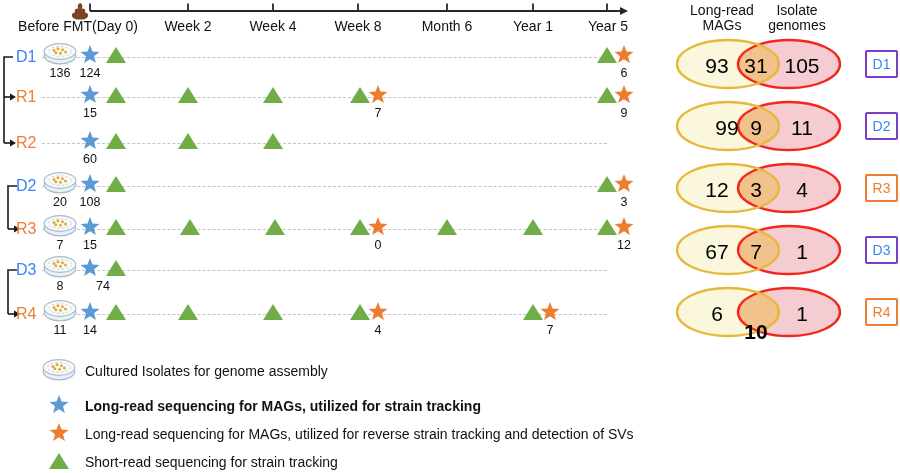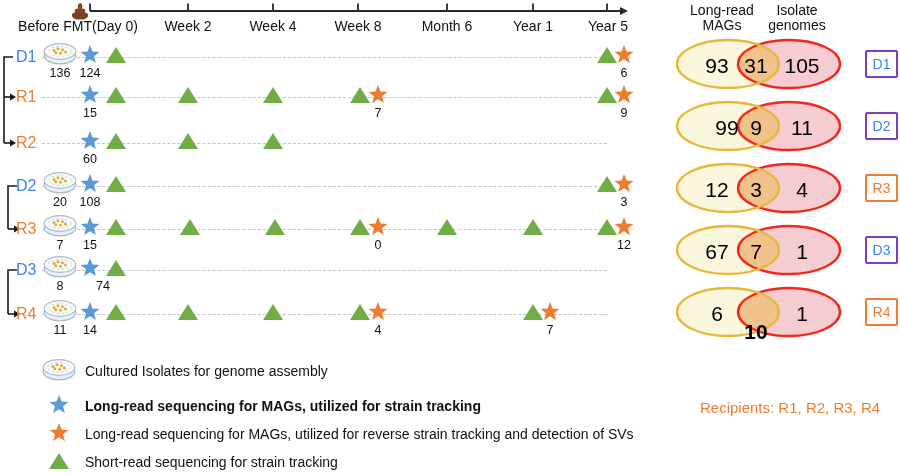--- a/index.html
+++ b/index.html
@@ -356,14 +356,13 @@
       <div class="legend-text" style="top: 398px; font-weight: bold;">Long-read sequencing for MAGs, utilized for strain tracking</div>
       <svg class="abs" width="22" height="22" style="left:48px;top:421.5px">
         <polygon points="11,1 13.5,7.6 20.5,7.9 15,12.3 16.9,19.1 11,15.2 5.1,19.1 7,12.3 1.5,7.9 8.5,7.6" fill="#ed7d31"></polygon>
       </svg>
       <div class="legend-text" style="top: 426px;">Long-read sequencing for MAGs, utilized for reverse strain tracking and detection of SVs</div>
       <svg class="abs" width="22" height="18" style="left:48px;top:451.5px">
         <polygon points="1,17 21,17 11,1" fill="#70ad47"></polygon>
       </svg>
       <div class="legend-text" style="top: 454px;">Short-read sequencing for strain tracking</div>
     </div>
-  <div class="footer-line recipient" style="top:399px">Recipients: R1, R2, R3, R4</div>
 </div>
 
 </body></html>

